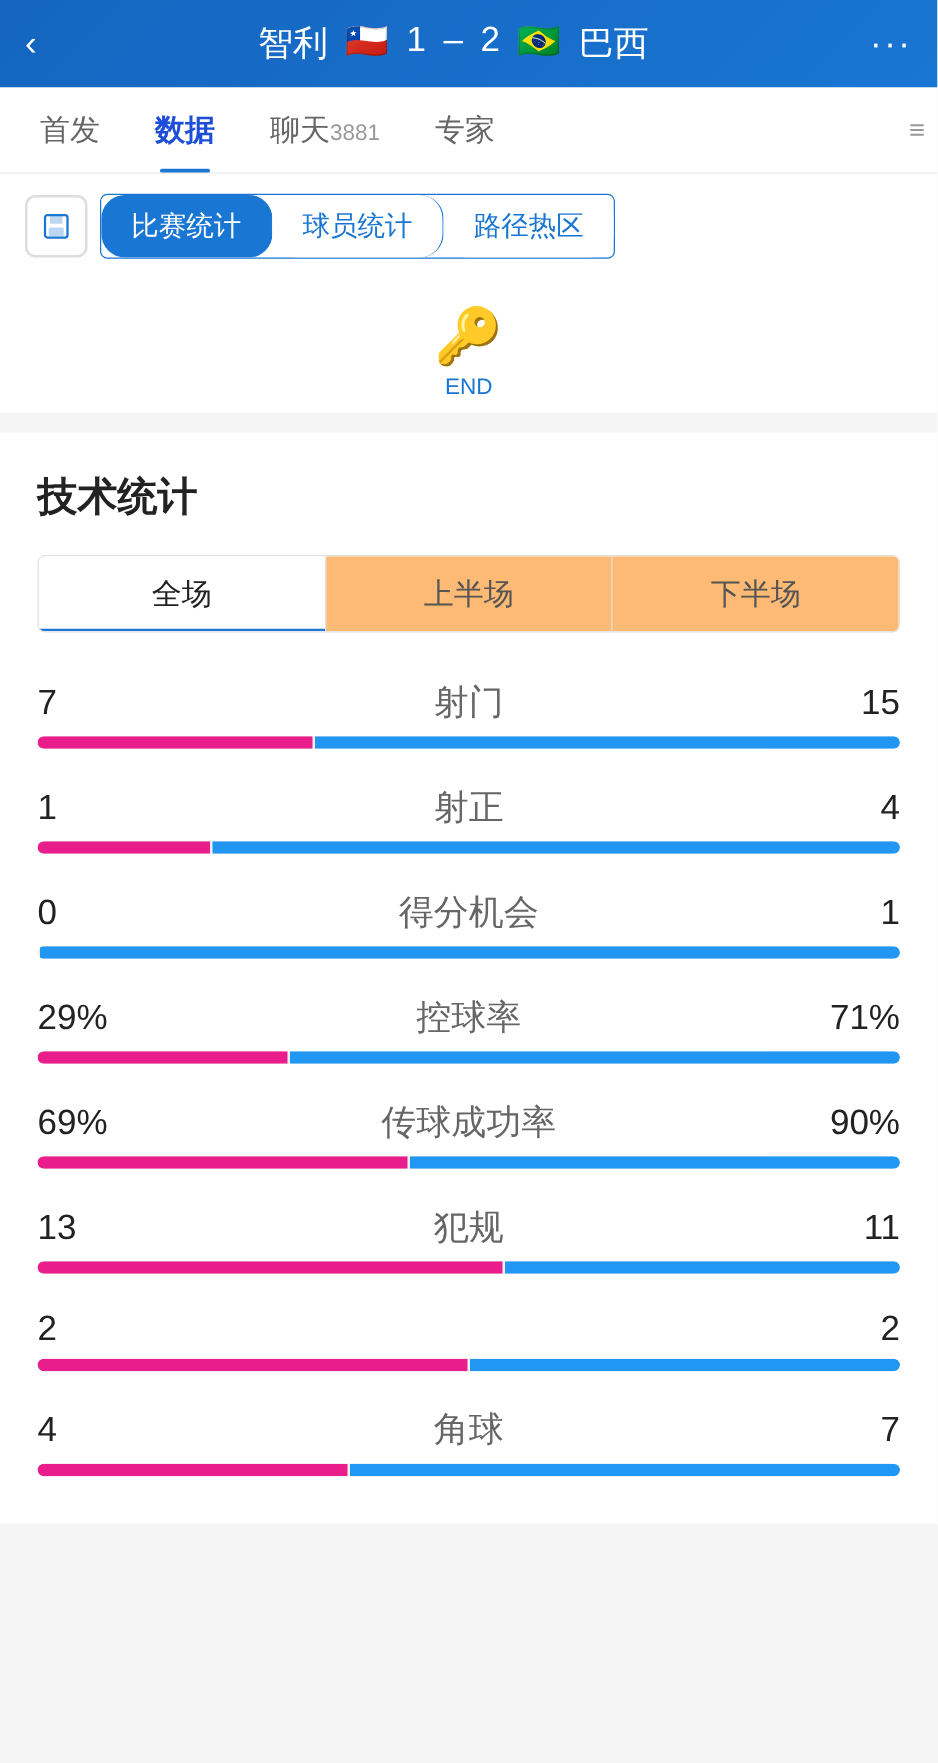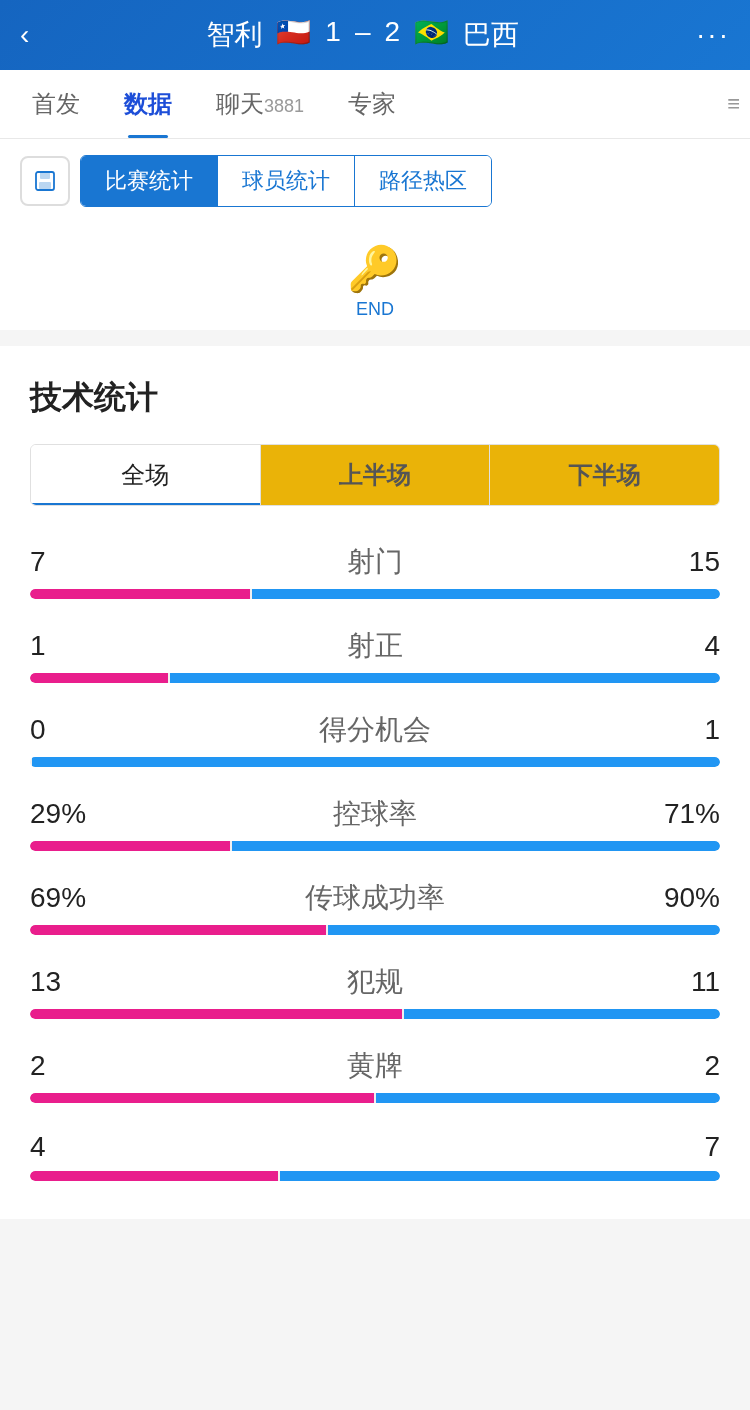--- a/index.html
+++ b/index.html
@@ -68,20 +68,21 @@
       flex-shrink: 0;
     }
     .sub-tabs { display: flex; border: 1.5px solid #1976d2; border-radius: 6px; overflow: hidden; }
     .sub-tab {
       padding: 10px 24px;
       font-size: 22px;
       cursor: pointer;
       border-right: 1.5px solid #1976d2;
       color: #1976d2;
       background: white;
+      border-radius: 19px;
     }
     .sub-tab:last-child { border-right: none; }
     .sub-tab.active { background: #1976d2; color: white; }
 
     
     .whistle-section {
       background: white;
       display: flex;
       justify-content: center;
       align-items: center;
@@ -115,23 +116,22 @@
       overflow: hidden;
       margin-bottom: 37px;
     }
     .period-tab {
       flex: 1;
       text-align: center;
       padding: 14px 0;
       font-size: 24px;
       color: #555;
       cursor: pointer;
-      background: #eab308;
+      background: #fdba74;
       border-right: 1px solid #e0e0e0;
-      font-weight: bold;
     }
     .period-tab:last-child { border-right: none; }
     .period-tab.active { background: white; color: #222; font-weight: 500; box-shadow: inset 0 -2px 0 #1976d2; }
 
     
     .stat-row {
       margin-bottom: 28px;
     }
     .stat-labels {
       display: flex;
@@ -302,32 +302,32 @@
     </div>
     <div class="stat-bar-container">
       <div class="bar-left" style="width:54.0%"></div>
       <div class="bar-gap"></div>
       <div class="bar-right" style="width:46.0%"></div>
     </div>
   </div>
       <div class="stat-row">
     <div class="stat-labels">
       <span class="stat-left-val">2</span>
-      <span class="stat-name">黄牌</span>
       <span class="stat-right-val">2</span>
     </div>
     <div class="stat-bar-container">
       <div class="bar-left" style="width:50.0%"></div>
       <div class="bar-gap"></div>
       <div class="bar-right" style="width:50.0%"></div>
     </div>
   </div>
       <div class="stat-row">
     <div class="stat-labels">
       <span class="stat-left-val">4</span>
+      <span class="stat-name">角球</span>
       <span class="stat-right-val">7</span>
     </div>
     <div class="stat-bar-container">
       <div class="bar-left" style="width:36.0%"></div>
       <div class="bar-gap"></div>
       <div class="bar-right" style="width:64.0%"></div>
     </div>
   </div>
     </div>
 </div>

